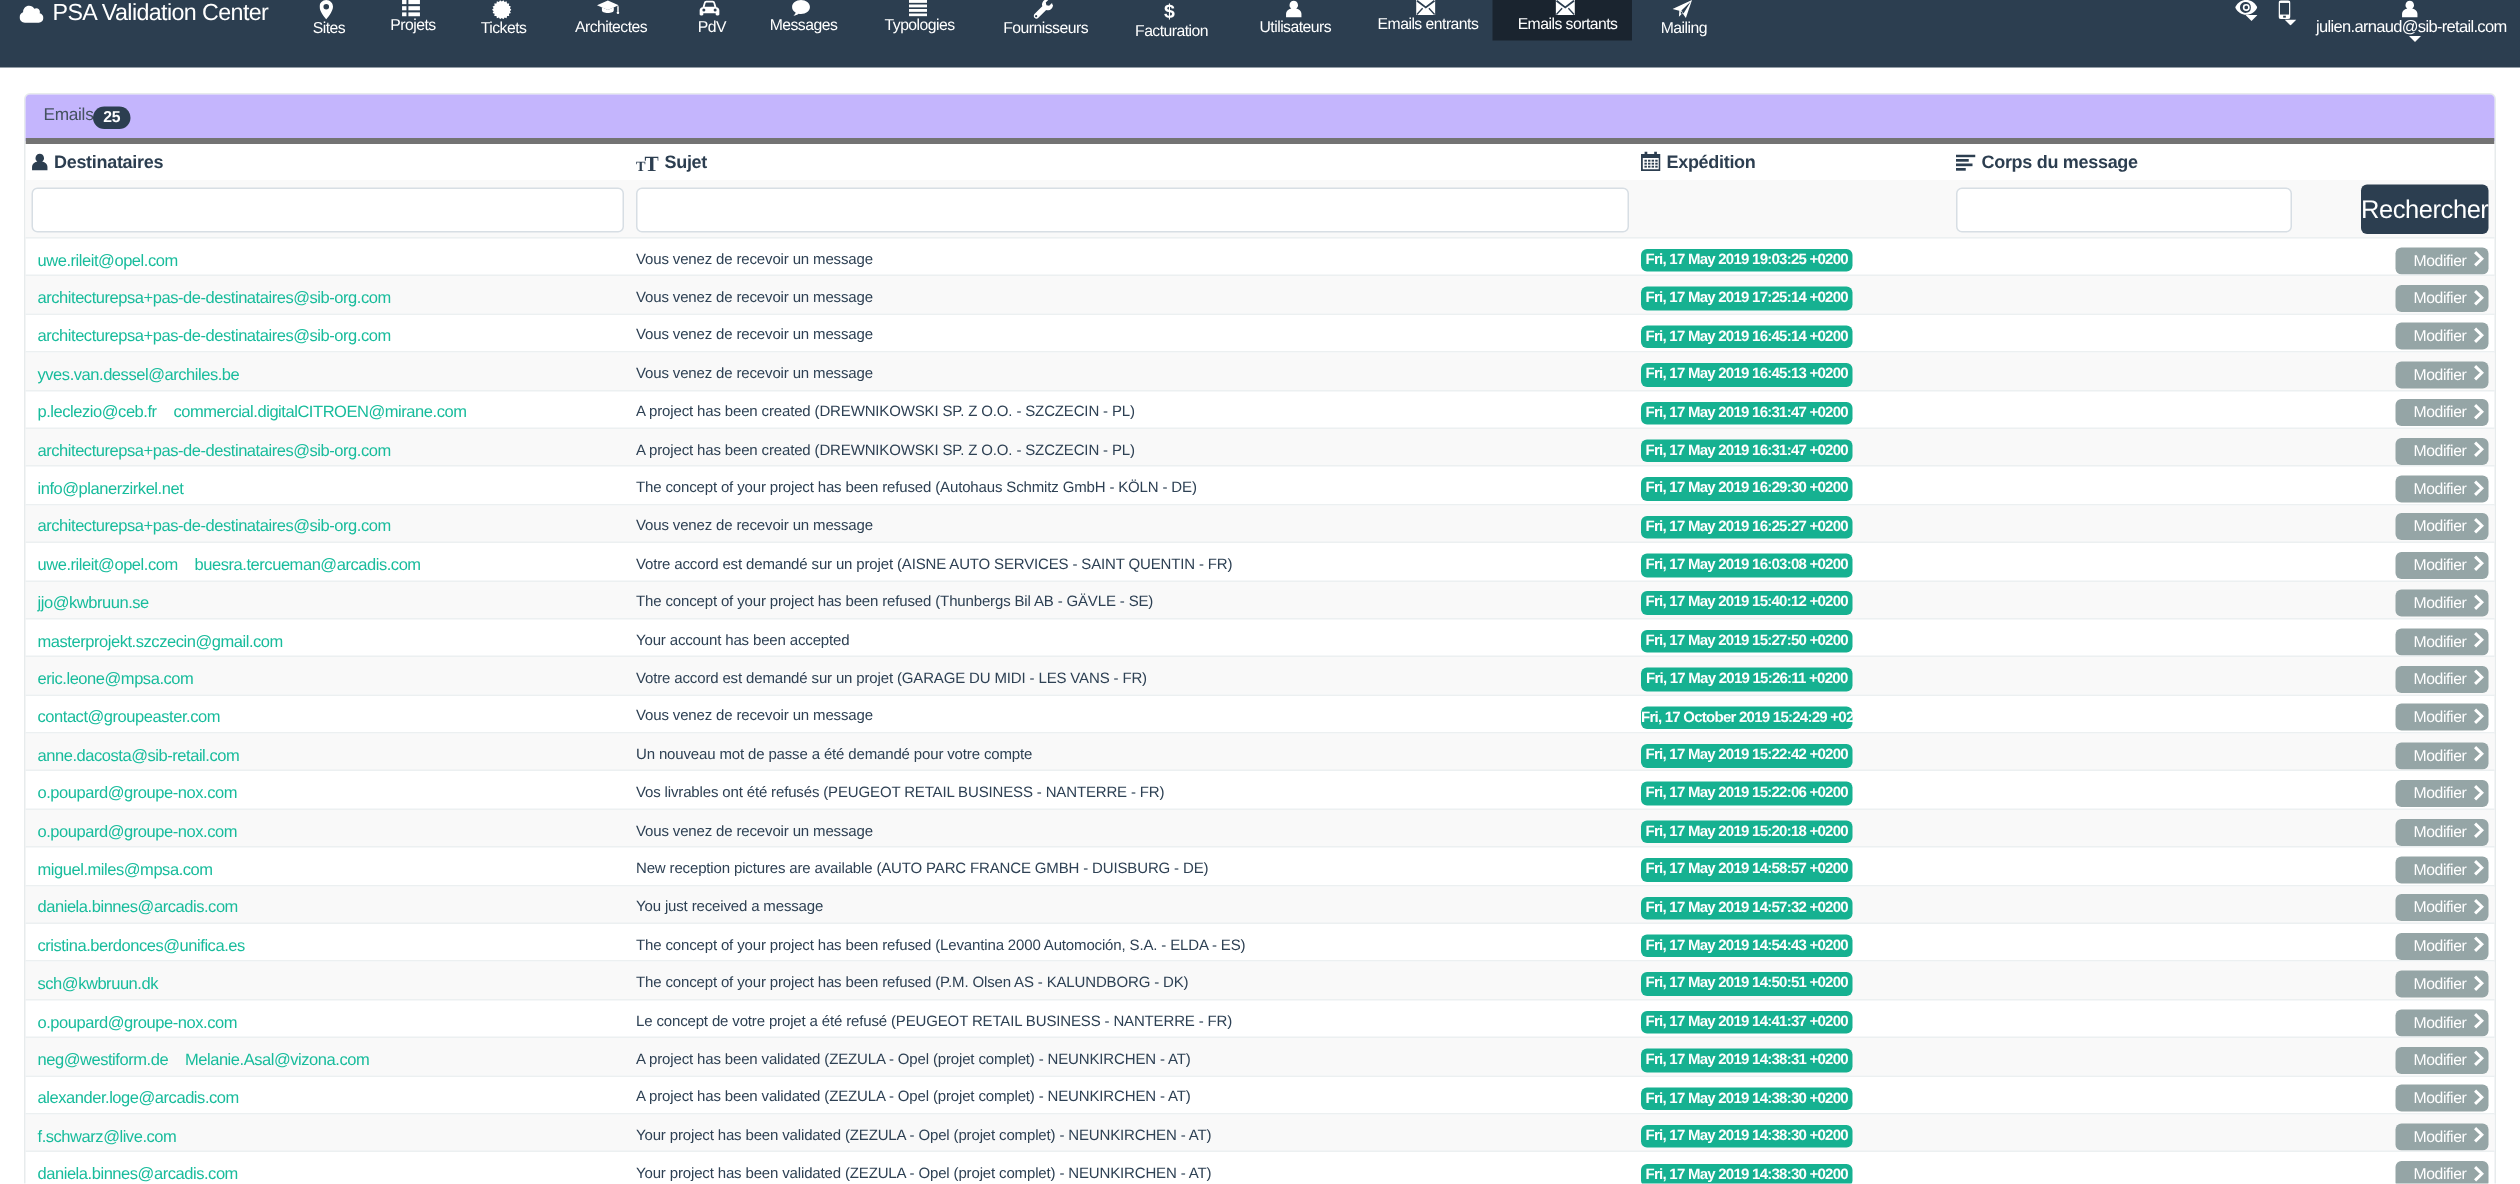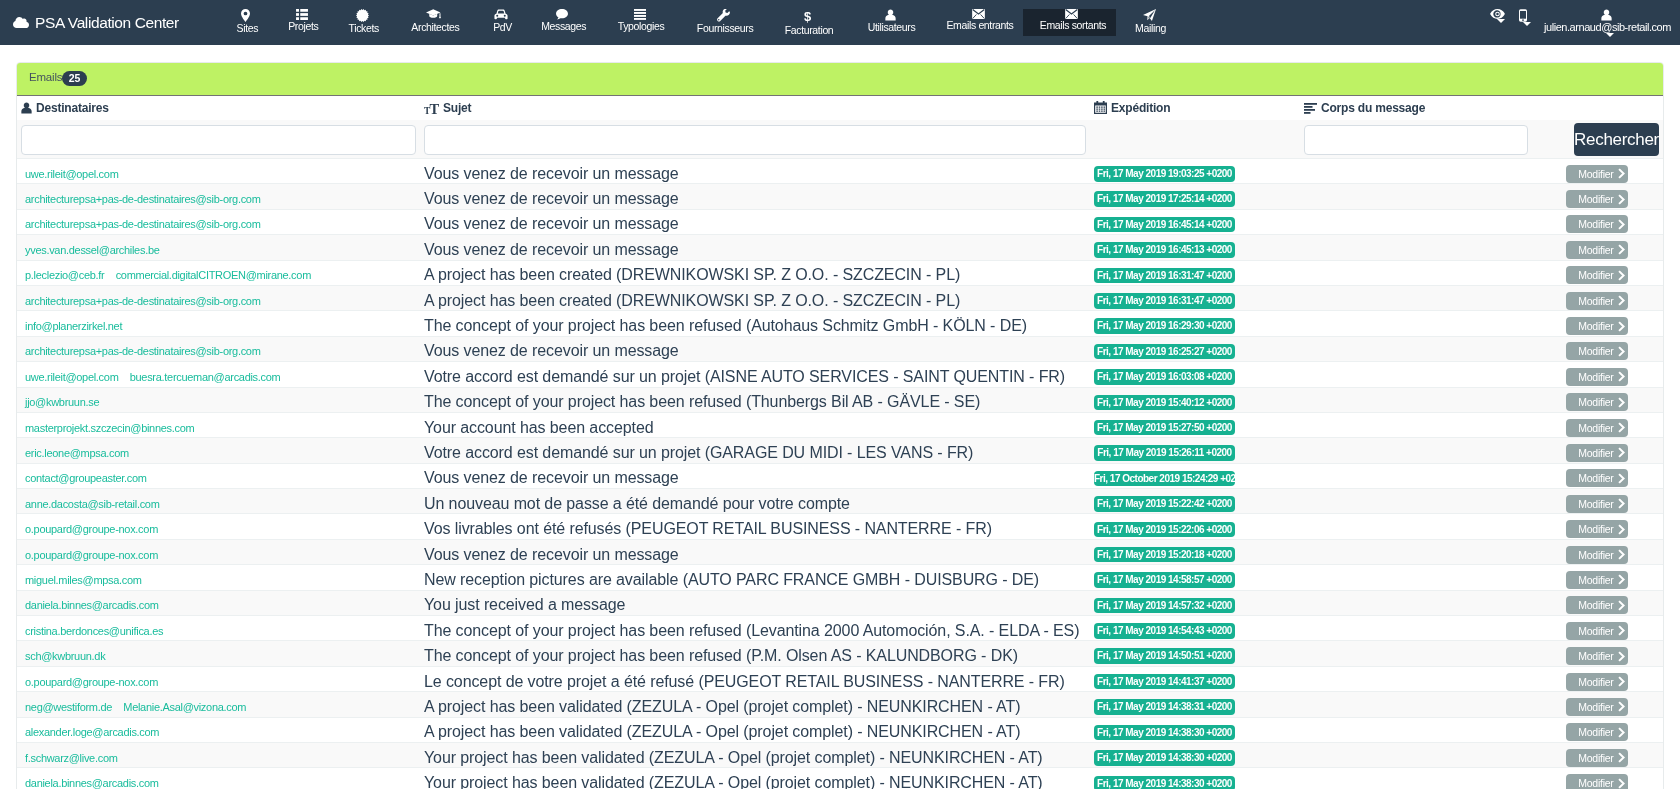--- a/index.html
+++ b/index.html
@@ -1,52 +1,52 @@
 <!DOCTYPE html>
 <html><head><meta charset="utf-8"><title>PSA Validation Center</title>
 <style>
 * { box-sizing: border-box; margin: 0; padding: 0; }
 html, body { width: 1680px; height: 789px; overflow: hidden; background: #fff;
   font-family: "Liberation Sans", sans-serif; }
 
-.navbar { height: 45px; background: #2c3e50; display: flex; align-items: center; color: #fff; gap: 28px; }
+.navbar { height: 45px; background: #2c3e50; display: flex; align-items: flex-start; color: #fff; }
 .brand { display: flex; align-items: center; padding: 0 0 0 13px; font-size: 15.5px; letter-spacing: -0.4px; white-space: nowrap; width: 191px; flex: none; overflow: hidden; }
 .brand svg { margin-right: 6px; }
 .nav { display: flex; list-style: none; margin-left: 0; }
 .nav li { display: flex; align-items: center; padding-left: 8px; font-size: 10.5px; letter-spacing: -0.35px; white-space: nowrap; overflow: visible; flex-direction: column; }
 .nav li svg, .nav li .usd { margin-right: 3px; flex: none; }
 .usd { font-weight: bold; font-size: 13px; }
 .nav li.active { background: #1a242f; }
 .navr { display: flex; list-style: none; margin-left: auto; margin-right: 0; }
 .navr li { display: flex; align-items: center; font-size: 11px; letter-spacing: -0.45px; flex-direction: column; }
 .navr li.r1 { padding: 0 5px 0 0; }
 .navr li.r2 { padding: 0 4px; }
 .navr li.r3 { padding: 0 9px; }
 .navr li svg.i { margin-right: 3px; }
 .navr .caret { margin-left: 4px; }
 .navr li.r2 .caret { margin-left: 6px; }
 
 .wrap { margin: 17px 16px 0 16px; }
 .panel { border: 1px solid #e7ebec; border-radius: 4px 4px 0 0; }
-.phead { background: #bef264; padding: 8px 12px; font-size: 11.5px; letter-spacing: -0.2px; color: #44525f; border-bottom: 1px solid #737373; border-radius: 3px 3px 0 0; height: 33px; }
+.phead { background: #c4b5fd; padding: 8px 12px; font-size: 11.5px; letter-spacing: -0.2px; color: #44525f; border-bottom: 4px solid #737373; border-radius: 3px 3px 0 0; height: 33px; }
 .pbadge { display: inline-block; background: #2c3e50; color: #fff; font-size: 10.5px; font-weight: bold; line-height: 11px; padding: 2px 6.5px; border-radius: 9px; vertical-align: -1px; }
 
 table { border-collapse: collapse; table-layout: fixed; width: 100%; }
 col.c1 { width: 403px; } col.c2 { width: 670px; } col.c3 { width: 210px; } col.c4 { width: 231.5px; } col.c5 { width: 131.5px; }
 th { text-align: left; font-size: 12px; letter-spacing: -0.2px; color: #2c3e50; padding: 4px; height: 24px; vertical-align: middle; }
 th .hi { vertical-align: -2px; margin-right: 4px; }
 tr.filter td { padding: 4px 4px 3px 4px; background: #f9f9f9; }
 tr.filter input { width: 100%; height: 30px; border: 1px solid #d7dee4; border-radius: 4px; background: #fff; outline: none; }
 .btn-search { display: block; margin-left: auto; width: 85px; height: 33px; margin: -1px 0 -1px auto; background: #2c3e50; color: #fff; border: none; border-radius: 4px; font-family: inherit; font-size: 17px; letter-spacing: -0.3px; }
 tbody td { height: 25.4px; padding: 5px 4px 0 4px; font-size: 11.5px; line-height: 14px; border-top: 1px solid #ecf0f1; white-space: nowrap; overflow: hidden; vertical-align: middle; }
 tbody tr:nth-child(even) { background: #f9f9f9; }
 a.em { color: #18bc9c; text-decoration: none; font-size: 11px; letter-spacing: -0.3px; margin: 0 4px; }
-td.sub { font-size: 16px; letter-spacing: -0.1px; color: #2e4154; }
+td.sub { font-size: 10px; letter-spacing: -0.1px; color: #2e4154; }
 .lbl { display: inline-block; width: 141px; background: #16b191; color: #fff; font-size: 10px; font-weight: bold; letter-spacing: -0.5px; text-align: center; border-radius: 4px; padding: 2px 0 2.5px 0; line-height: 11px; vertical-align: middle; }
-td.bc { text-align: center; }
+td.bc { text-align: right; }
 .btn-mod { display: inline-block; height: 18px; background: #95a5a6; color: #fff; font-size: 10.5px; letter-spacing: -0.25px; border-radius: 4px; padding: 2px 2px 0 12px; line-height: 15px; vertical-align: middle; }
 .chev { vertical-align: -1.5px; margin-left: 2px; margin-right: 1px; }
 </style></head>
 <body>
 <nav class="navbar">
   <div class="brand">
       <svg class="i" width="16" height="13" viewBox="0 0 640 512" fill="currentColor">
         <path d="M537.6 226.6c4.1-10.7 6.4-22.4 6.4-34.6 0-53-43-96-96-96-19.7 0-38.1 6-53.3 16.2C367 64.2 315.3 32 256 32c-88.4 0-160 71.6-160 160 0 2.7.1 5.4.2 8.1C40.2 219.8 0 273.2 0 336c0 79.5 64.5 144 144 144h368c70.7 0 128-57.3 128-128 0-61.9-44-113.6-102.4-125.4z"></path>
       </svg>
       <span>PSA Validation Center</span>
@@ -316,21 +316,21 @@
 <tr>
             <td><a class="em">jjo@kwbruun.se</a></td>
             <td class="sub">The concept of your project has been refused (Thunbergs Bil AB - GÄVLE - SE)</td>
             <td><span class="lbl">Fri, 17 May 2019 15:40:12 +0200</span></td>
             <td></td>
             <td class="bc"><span class="btn-mod">Modifier <svg class="chev" width="7" height="11" viewBox="0 0 8 12">
                   <path d="M1.2 1 L6.4 6 L1.2 11" fill="none" stroke="#fff" stroke-width="2.3"></path>
                 </svg></span></td>
           </tr>
 <tr>
-            <td><a class="em">masterprojekt.szczecin@binnes.com</a></td>
+            <td><a class="em">masterprojekt.szczecin@gmail.com</a></td>
             <td class="sub">Your account has been accepted</td>
             <td><span class="lbl">Fri, 17 May 2019 15:27:50 +0200</span></td>
             <td></td>
             <td class="bc"><span class="btn-mod">Modifier <svg class="chev" width="7" height="11" viewBox="0 0 8 12">
                   <path d="M1.2 1 L6.4 6 L1.2 11" fill="none" stroke="#fff" stroke-width="2.3"></path>
                 </svg></span></td>
           </tr>
 <tr>
             <td><a class="em">eric.leone@mpsa.com</a></td>
             <td class="sub">Votre accord est demandé sur un projet (GARAGE DU MIDI - LES VANS - FR)</td>

